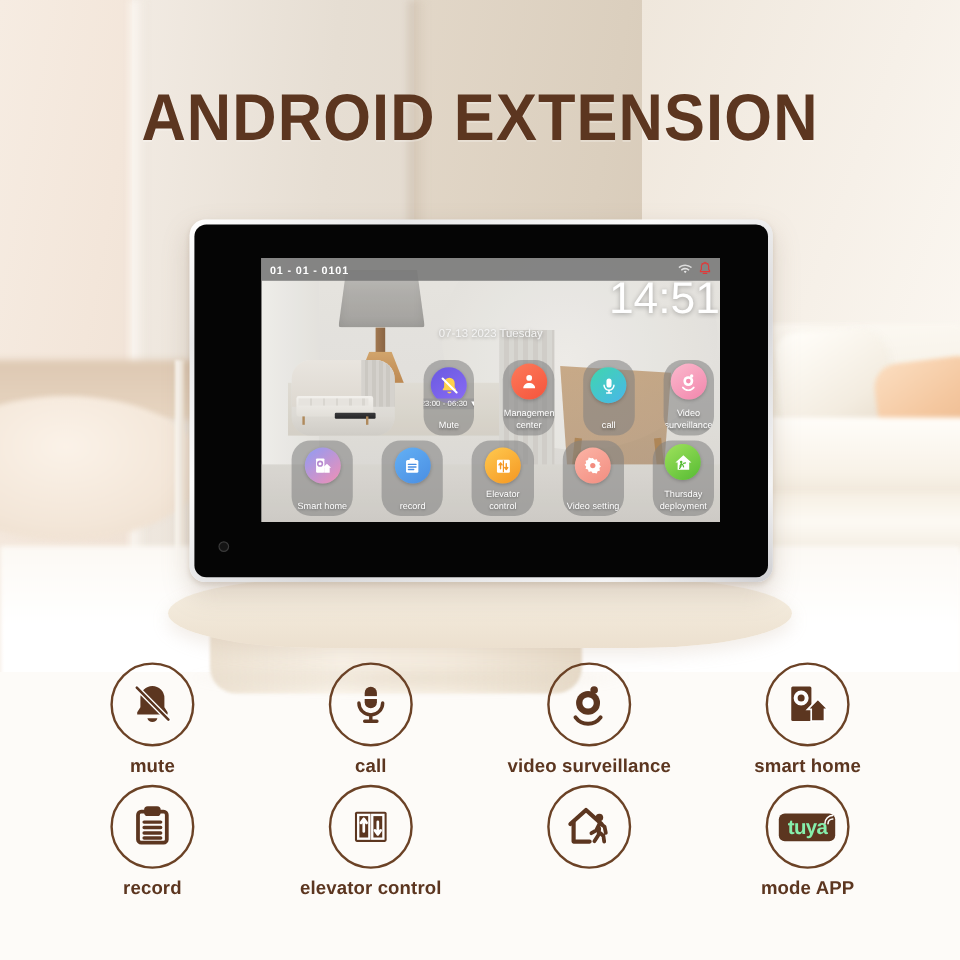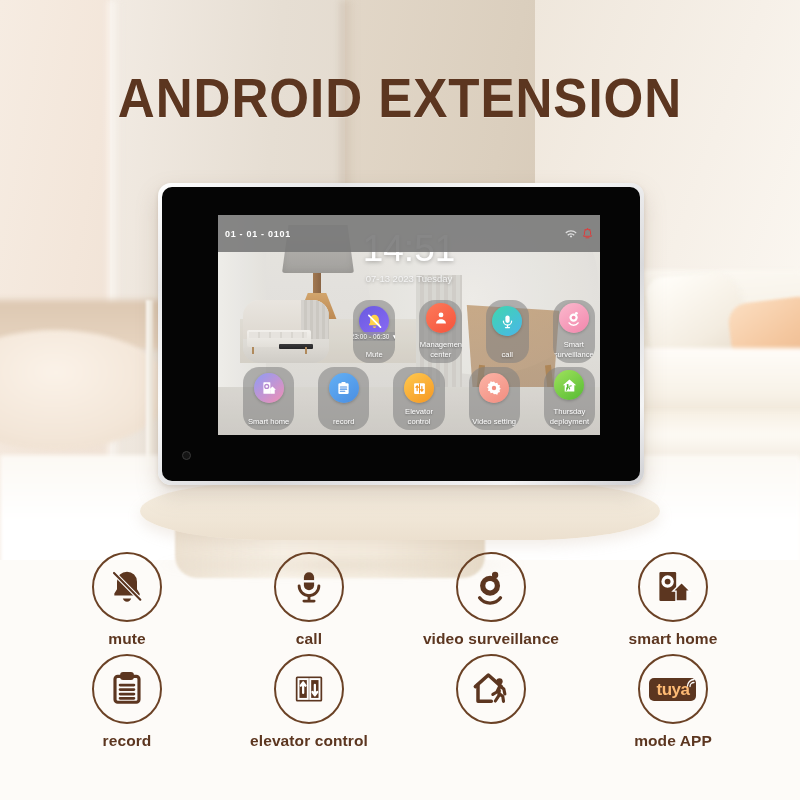--- a/index.html
+++ b/index.html
@@ -245,30 +245,31 @@
   
   .clock {
     position: absolute; left: 0; top: 14px; width: 100%;
     text-align: center; pointer-events: none;
   }
   .clock-time {
     font-size: 37px; font-weight: 400; color: #ffffff;
     letter-spacing: 0px; line-height: 40px;
     text-shadow: 0 1px 4px rgba(0,0,0,.30);
     font-family: "Liberation Sans", sans-serif;
+    text-align: right;
   }
   .clock-date {
     margin-top: 4px;
     font-size: 9.5px; color: #f4f4f4; font-weight: 400;
     text-shadow: 0 1px 3px rgba(0,0,0,.35);
   }
 
   
   .statusbar {
-    position: absolute; left: 0; top: 0; width: 100%; height: 37px;
+    position: absolute; left: 0; top: 0; width: 100%; height: 19px;
     background: rgba(118,118,118,.88);
     display: flex; align-items: center; justify-content: space-between;
     padding: 0 7px;
   }
   .status-id {
     font-size: 9px; color: #ffffff; letter-spacing: .7px; font-weight: 600;
   }
   .status-right { display: flex; align-items: center; gap: 5px; }
 
   
@@ -349,21 +350,21 @@
     width: 70px; height: 70px; border-radius: 50%;
     border: 2px solid #6b4226;
     display: flex; align-items: center; justify-content: center;
     background: transparent;
   }
   .feature-label {
     font-size: 15.5px; font-weight: 700; color: #5c3620;
     text-align: center; letter-spacing: .1px; white-space: nowrap;
   }
   .tuya-badge {
-    background: #5c3620; color: #fdba74;
+    background: #5c3620; color: #86efac;
     border-radius: 5px; padding: 3px 7px 3px 8px;
     font-size: 17px; font-weight: 700; letter-spacing: -.5px;
     display: flex; align-items: center; gap: 1px;
     line-height: 1;
   }
 </style>
 </head>
 <body>
 
 <div id="page">
@@ -490,21 +491,21 @@
 
             <div class="tile two-line">
               <div class="tile-icon" style="background:linear-gradient(145deg,#fbb9cd,#f286ac)">
                 <svg width="16" height="16" viewBox="0 0 24 24">
                   <circle cx="15.6" cy="5" r="2.1" fill="#fff"></circle>
                   <circle cx="11.4" cy="11.4" r="6.2" fill="#fff"></circle>
                   <circle cx="11.4" cy="11.4" r="2.9" fill="#f48fb0"></circle>
                   <path d="M4.6 19.4a8.4 8.4 0 0013.6 0" fill="none" stroke="#fff" stroke-width="2.2" stroke-linecap="round"></path>
                 </svg>
               </div>
-              <div class="tile-label" style="white-space:pre-line">Smart
+              <div class="tile-label" style="white-space:pre-line">Video
 surveillance</div>
             </div>
           </div>
 
           <div class="tile-row">
 
             <div class="tile">
               <div class="tile-icon" style="background:linear-gradient(140deg,#8e9cf5,#f28fb4)">
                 <svg width="16" height="16" viewBox="0 0 24 24">
                   <rect x="3.6" y="3.2" width="10.4" height="17.6" rx="1" fill="#fff"></rect>

